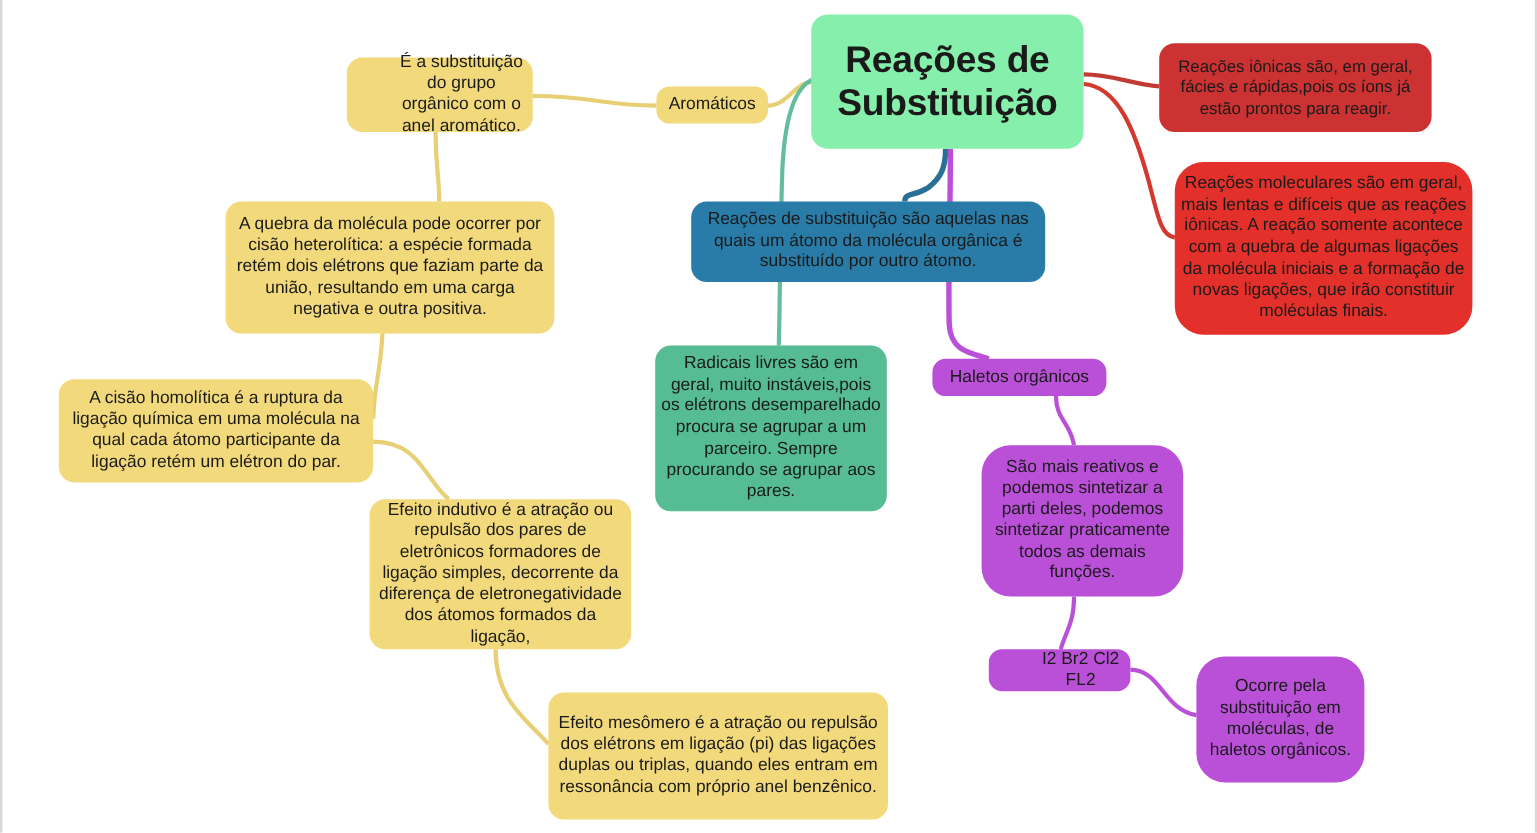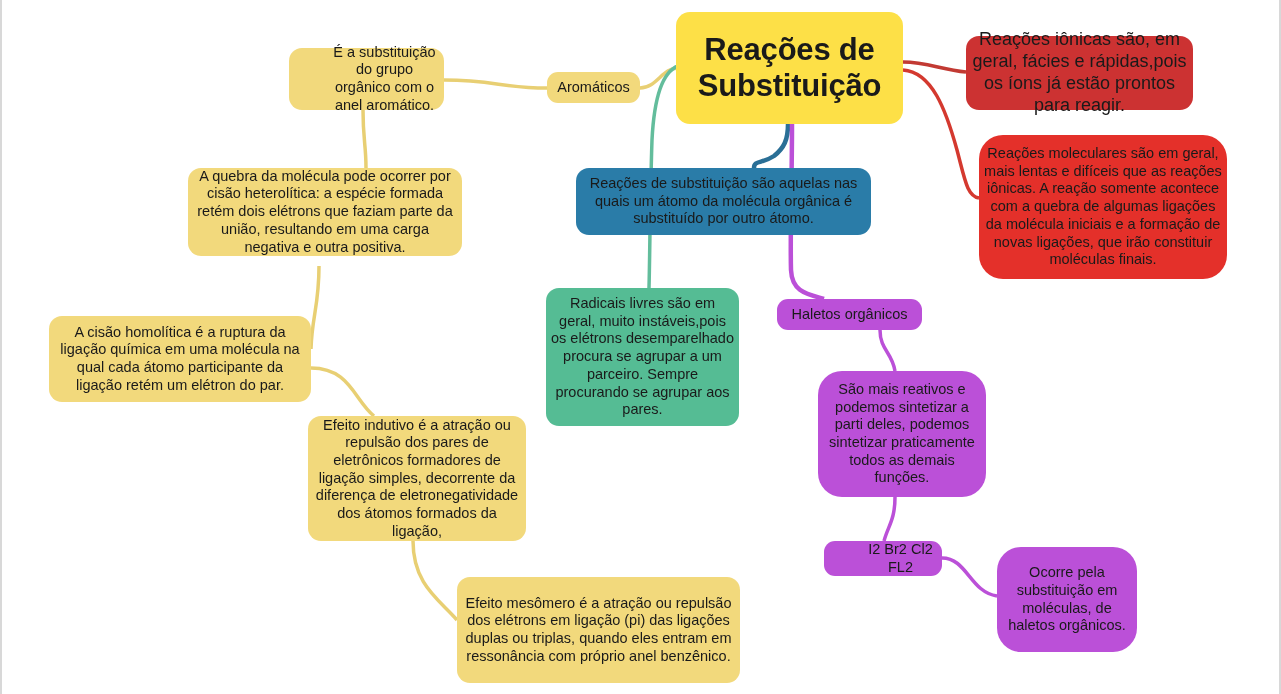--- a/index.html
+++ b/index.html
@@ -41,33 +41,33 @@
     display: block;
     width: 100%;
     padding: 0 4px;
     box-sizing: border-box;
   }
 
   
   .n-root {
     left: 674px; top: 12px;
     width: 227px; height: 112px;
-    background: #fde047;
+    background: #86efac;
     border-radius: 14px;
     font-size: 31px;
     font-weight: bold;
     line-height: 1.15;
     letter-spacing: -0.2px;
   }
 
   
   .yellow { background: #f2d97c; border-radius: 13px; font-size: 14.5px; }
   .n-arom      { left: 545px; top: 72px;  width: 93px;  height: 31px; border-radius: 11px; font-size: 14.5px; }
   .n-aromdesc  { left: 287px; top: 48px;  width: 155px; height: 62px; padding-left: 36px; }
-  .n-hetero    { left: 186px; top: 168px; width: 274px; height: 88px; }
+  .n-hetero    { left: 186px; top: 168px; width: 274px; height: 110px; }
   .n-homo      { left: 47px;  top: 316px; width: 262px; height: 86px; }
   .n-indutivo  { left: 306px; top: 416px; width: 218px; height: 125px; }
   .n-mesomero  { left: 455px; top: 577px; width: 283px; height: 106px; }
 
   
   .n-def {
     left: 574px; top: 168px;
     width: 295px; height: 67px;
     background: #2a7ca8;
     border-radius: 13px;
@@ -90,21 +90,21 @@
   .n-halogen   { left: 822px; top: 541px; width: 118px; height: 35px; border-radius: 11px; padding-left: 35px; }
   .n-ocorre    { left: 995px; top: 547px; width: 140px; height: 105px; }
 
   
   .red { background: #e4302a; border-radius: 24px; font-size: 14.5px; }
   .n-ionicas {
     left: 964px; top: 36px;
     width: 227px; height: 74px;
     background: #cc3232;
     border-radius: 13px;
-    font-size: 18px;
+    font-size: 14px;
   }
   .n-moleculares {
     left: 977px; top: 135px;
     width: 248px; height: 144px;
   }
 </style>
 </head>
 <body>
 
 <div id="canvas">

